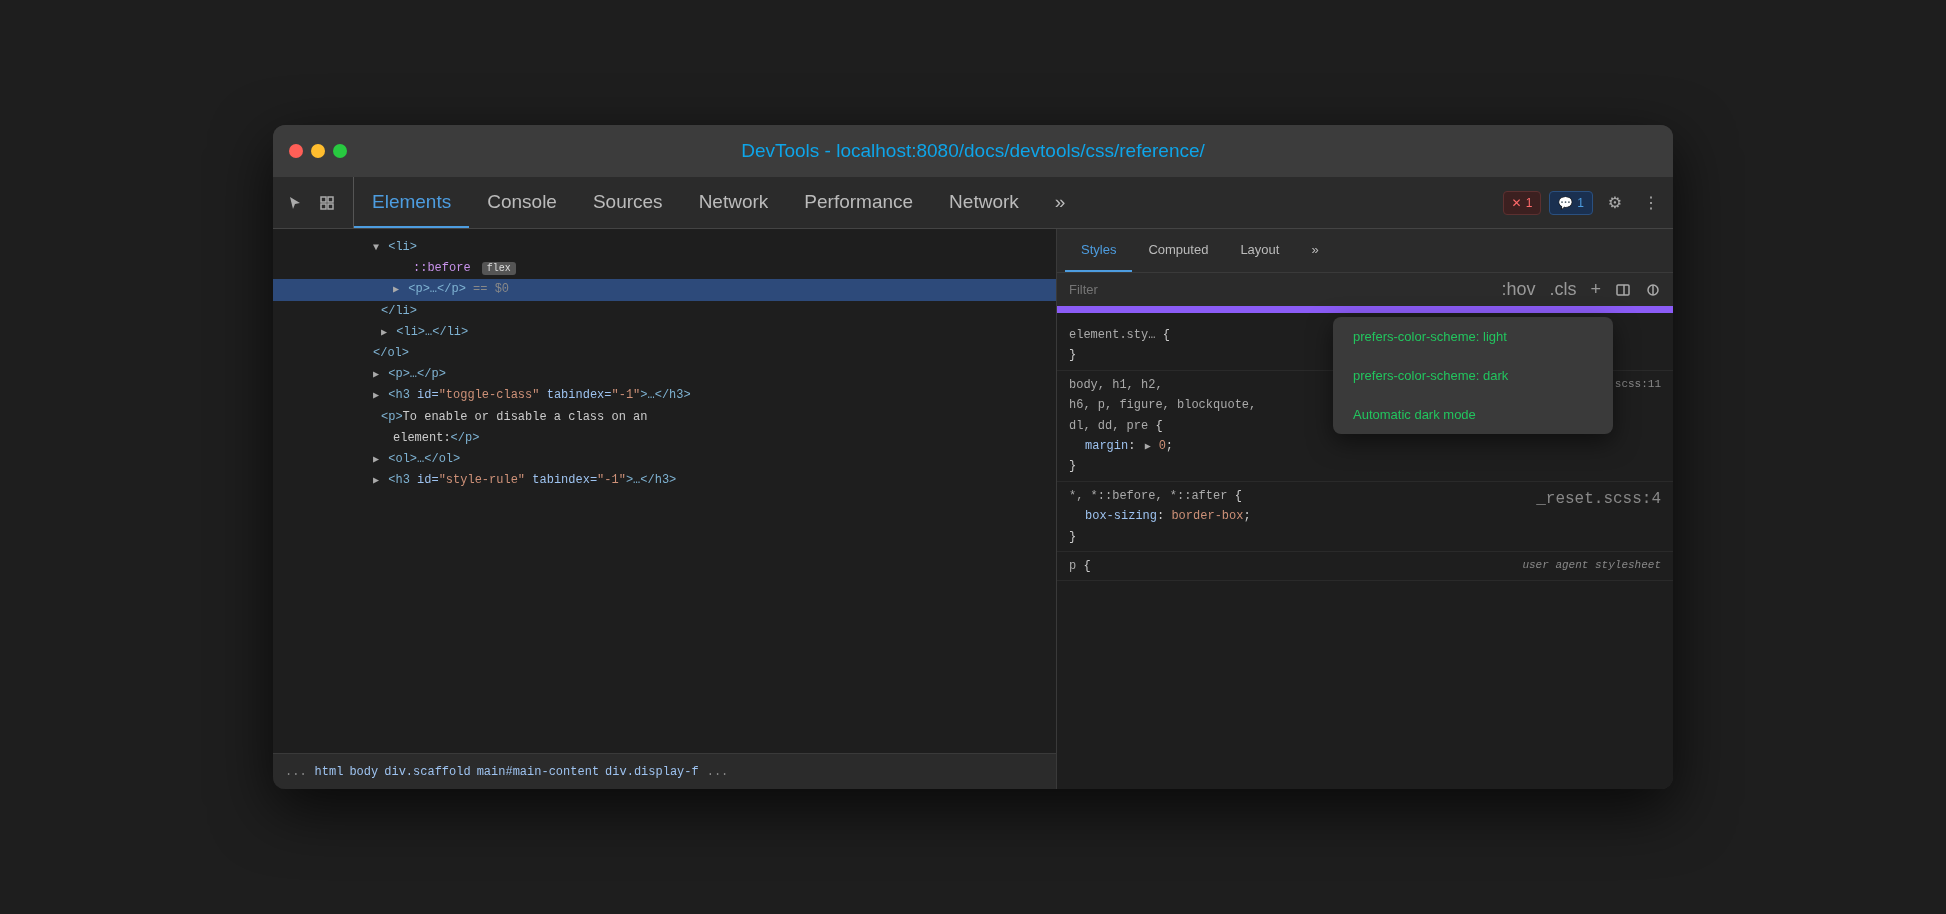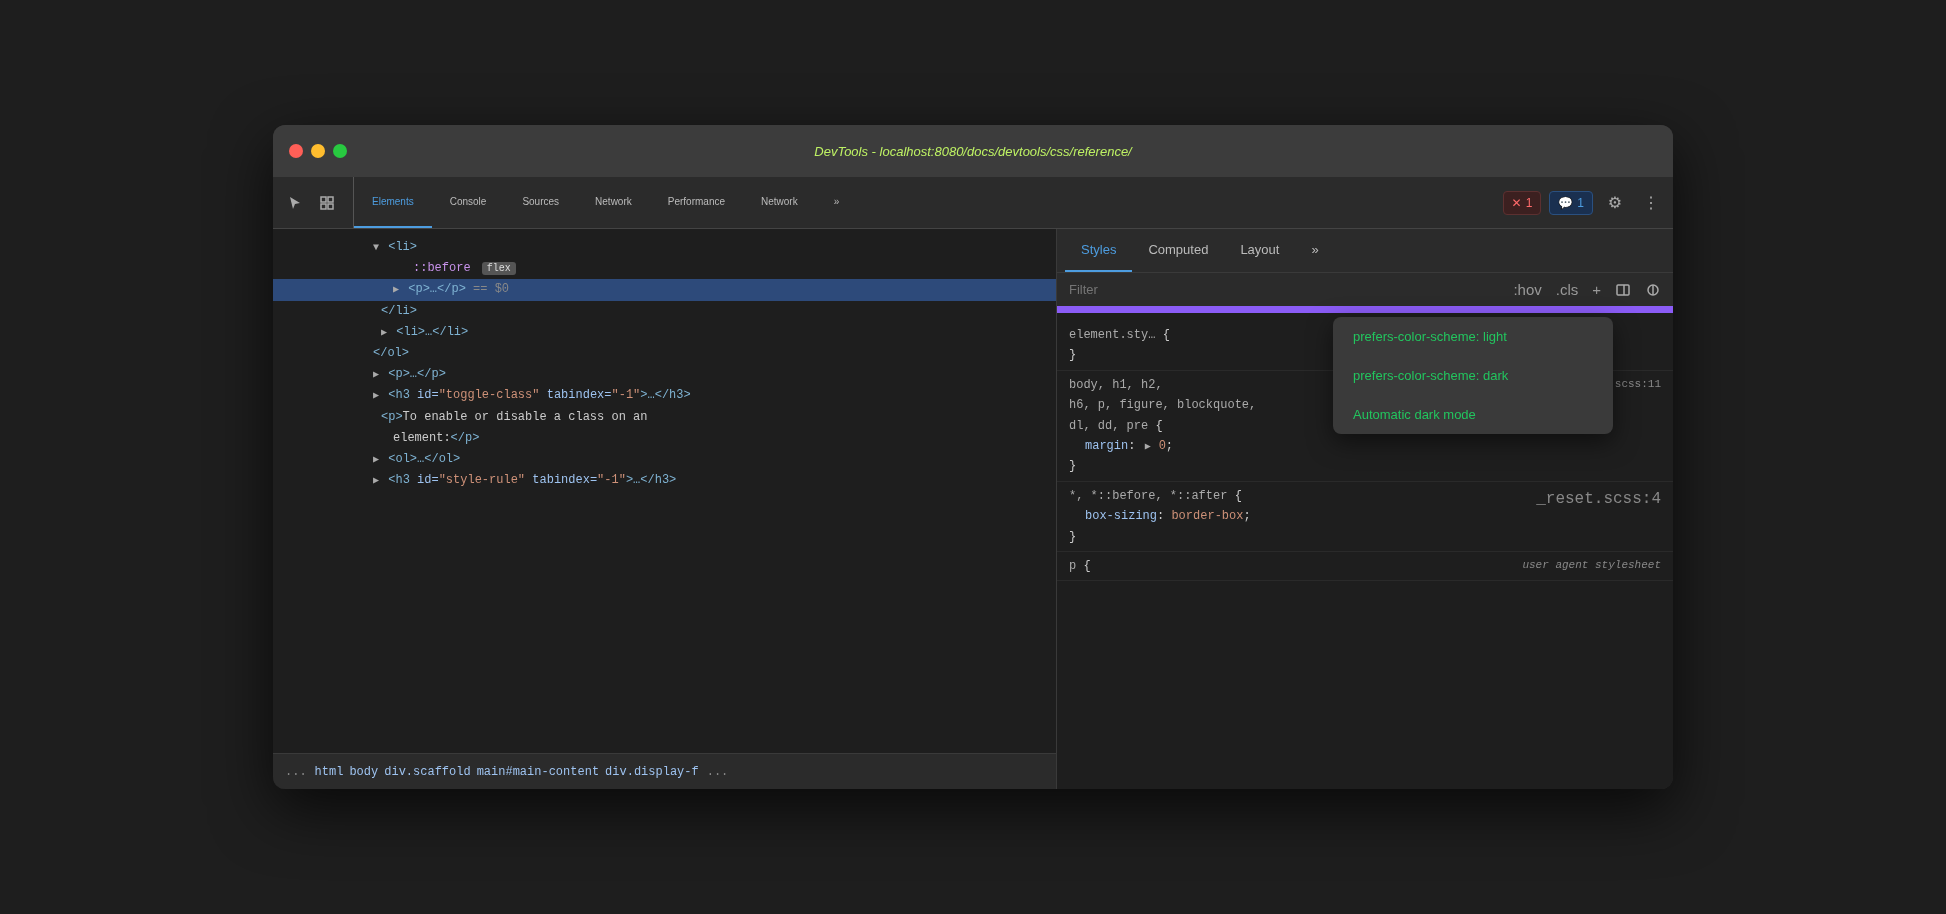--- a/index.html
+++ b/index.html
@@ -36,24 +36,23 @@
       height: 14px;
       border-radius: 50%;
     }
     .tl-red { background: #ff5f57; }
     .tl-yellow { background: #ffbd2e; }
     .tl-green { background: #28c940; }
     .titlebar-title {
       position: absolute;
       left: 50%;
       transform: translateX(-50%);
-      color: #bef264;
-      font-size: 13px;
+      color: #0ea5e9;
+      font-size: 19px;
       font-weight: 500;
-      font-style: italic;
     }
     .toolbar {
       background: #2b2b2b;
       height: 52px;
       display: flex;
       align-items: stretch;
       border-bottom: 1px solid #444;
       padding: 0 8px;
     }
     .toolbar-icons {
@@ -77,21 +76,21 @@
     .tabs {
       display: flex;
       align-items: stretch;
       flex: 1;
     }
     .tab {
       padding: 0 18px;
       display: flex;
       align-items: center;
       color: #bbb;
-      font-size: 10px;
+      font-size: 19px;
       cursor: pointer;
       border-bottom: 2px solid transparent;
       white-space: nowrap;
     }
     .tab.active {
       color: #4d9de0;
       border-bottom: 2px solid #4d9de0;
     }
     .toolbar-right {
       display: flex;
@@ -239,21 +238,21 @@
       font-size: 13px;
       padding: 4px;
     }
     .styles-toolbar-actions {
       display: flex;
       align-items: center;
       gap: 6px;
     }
     .action-text {
       color: #999;
-      font-size: 15px;
+      font-size: 18px;
       cursor: pointer;
       padding: 2px 4px;
       border-radius: 3px;
     }
     .action-icon {
       width: 24px;
       height: 24px;
       display: flex;
       align-items: center;
       justify-content: center;

